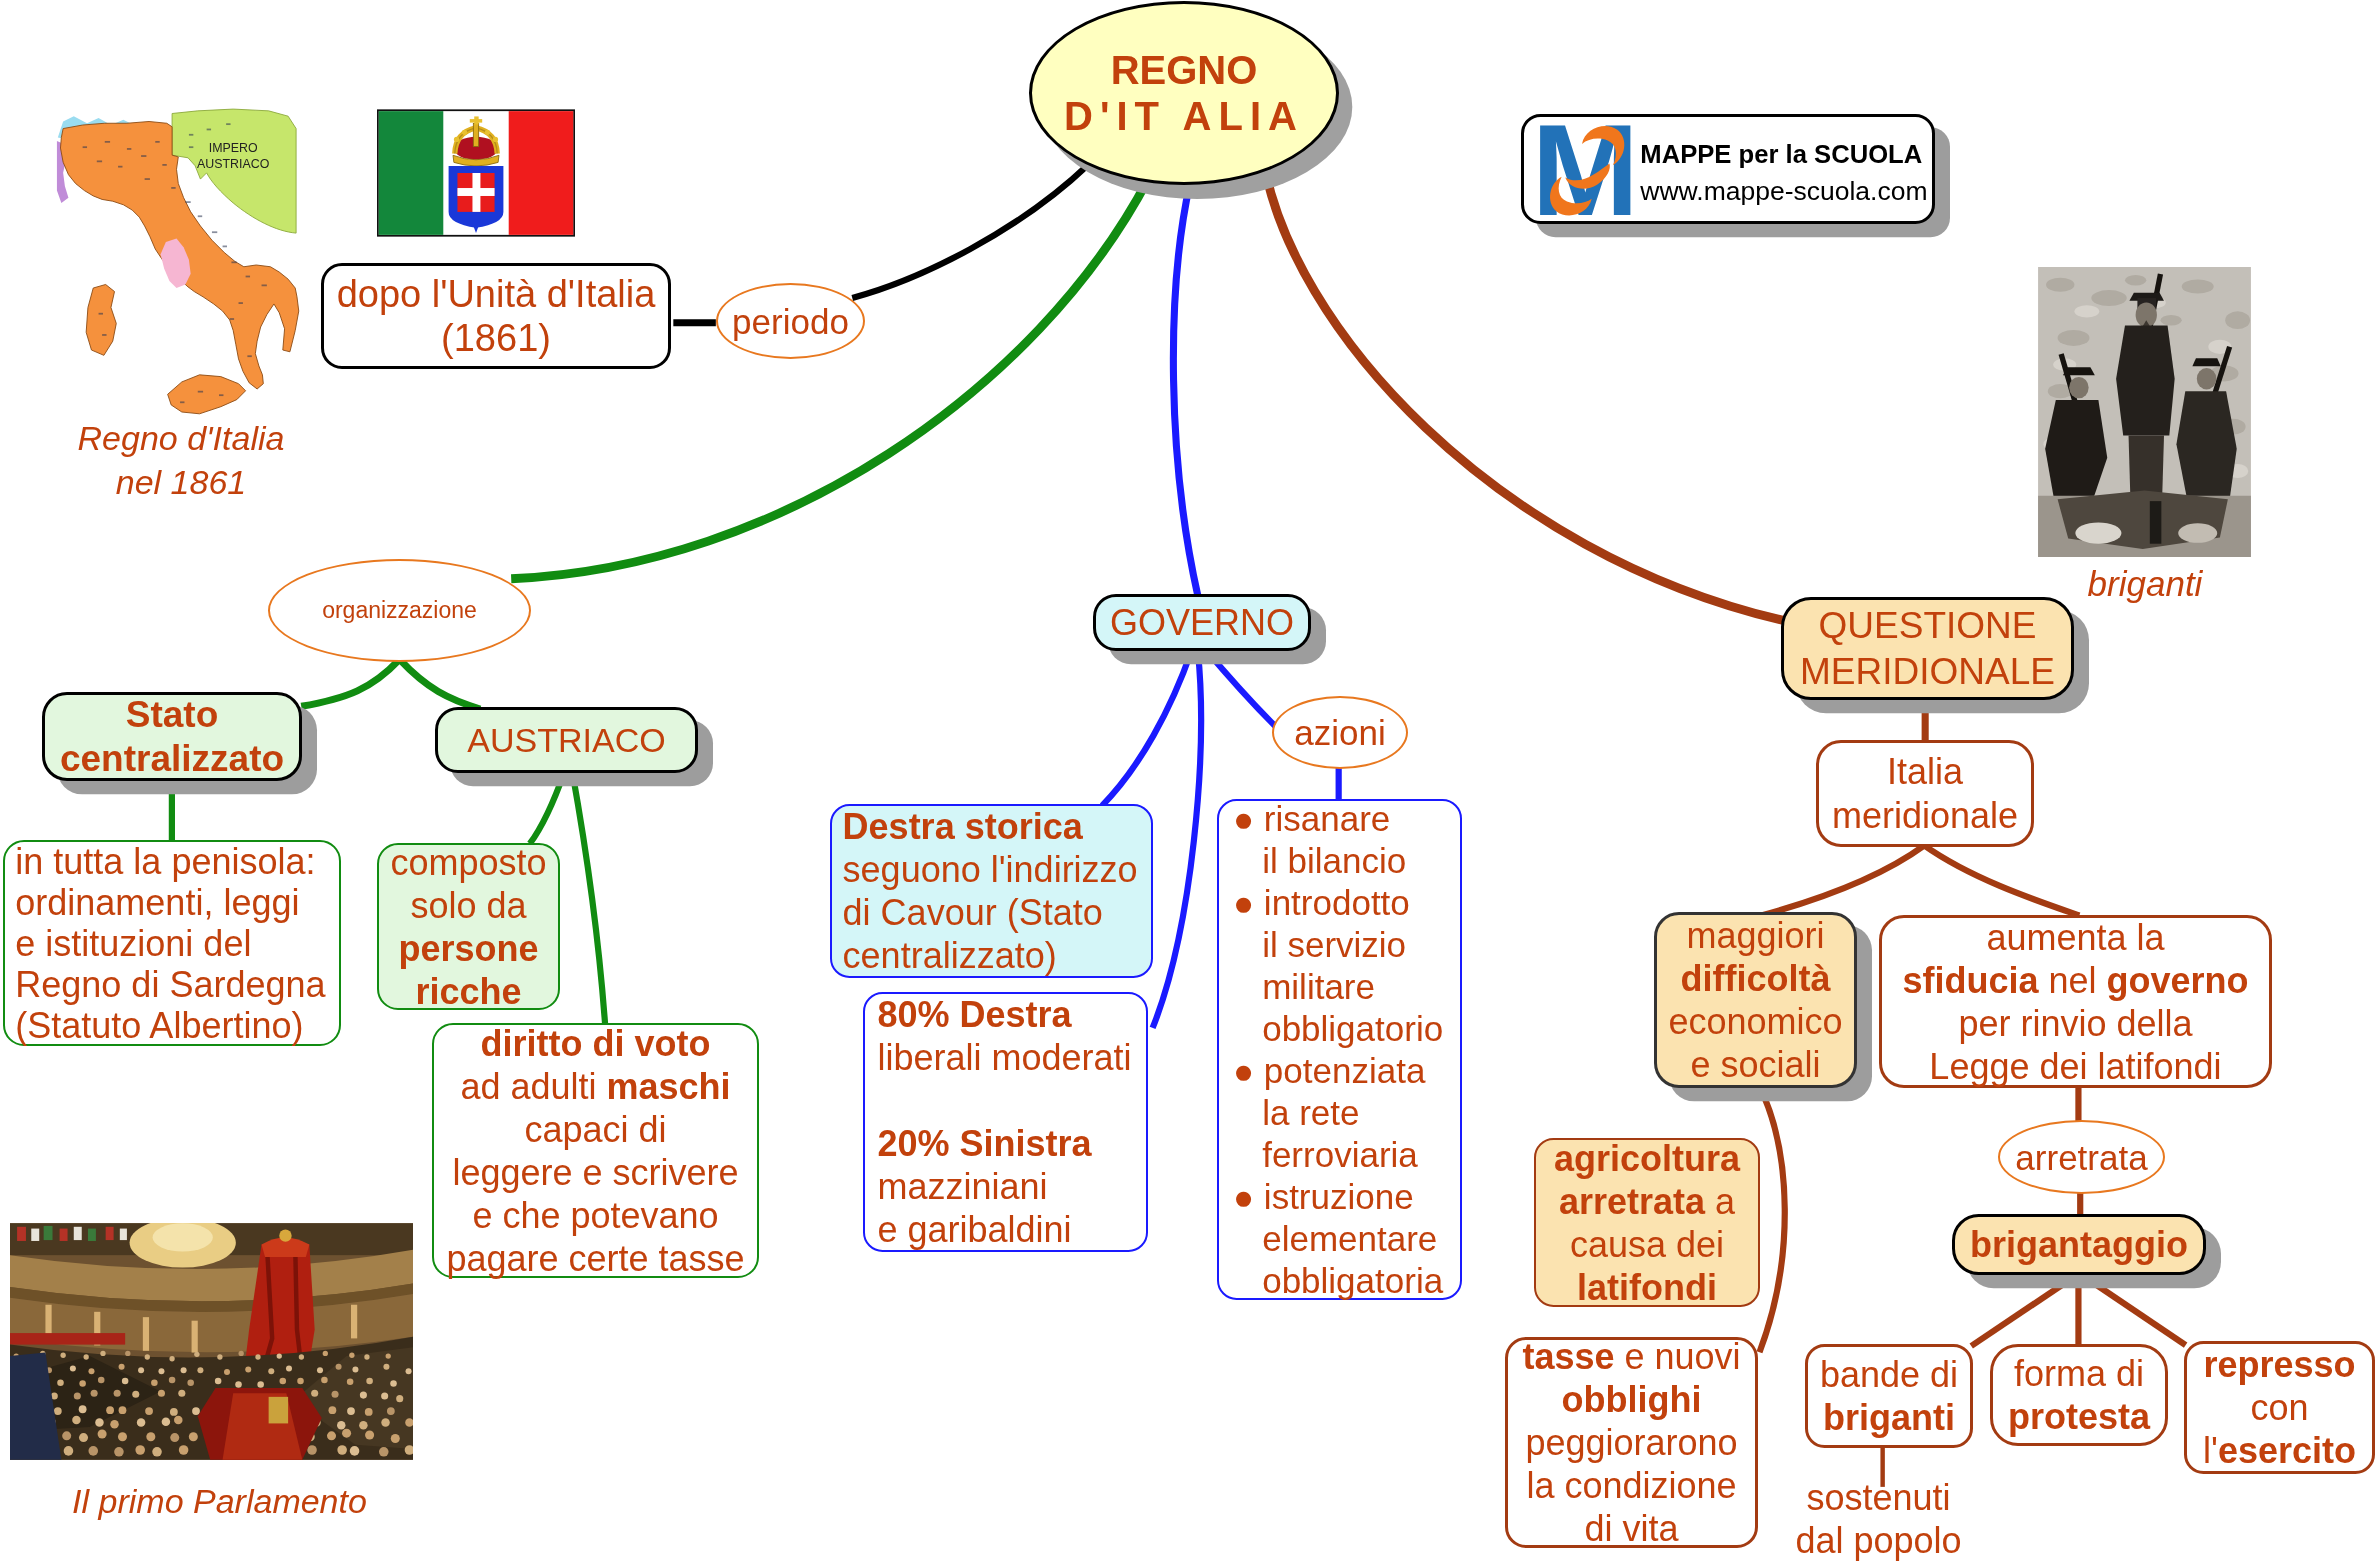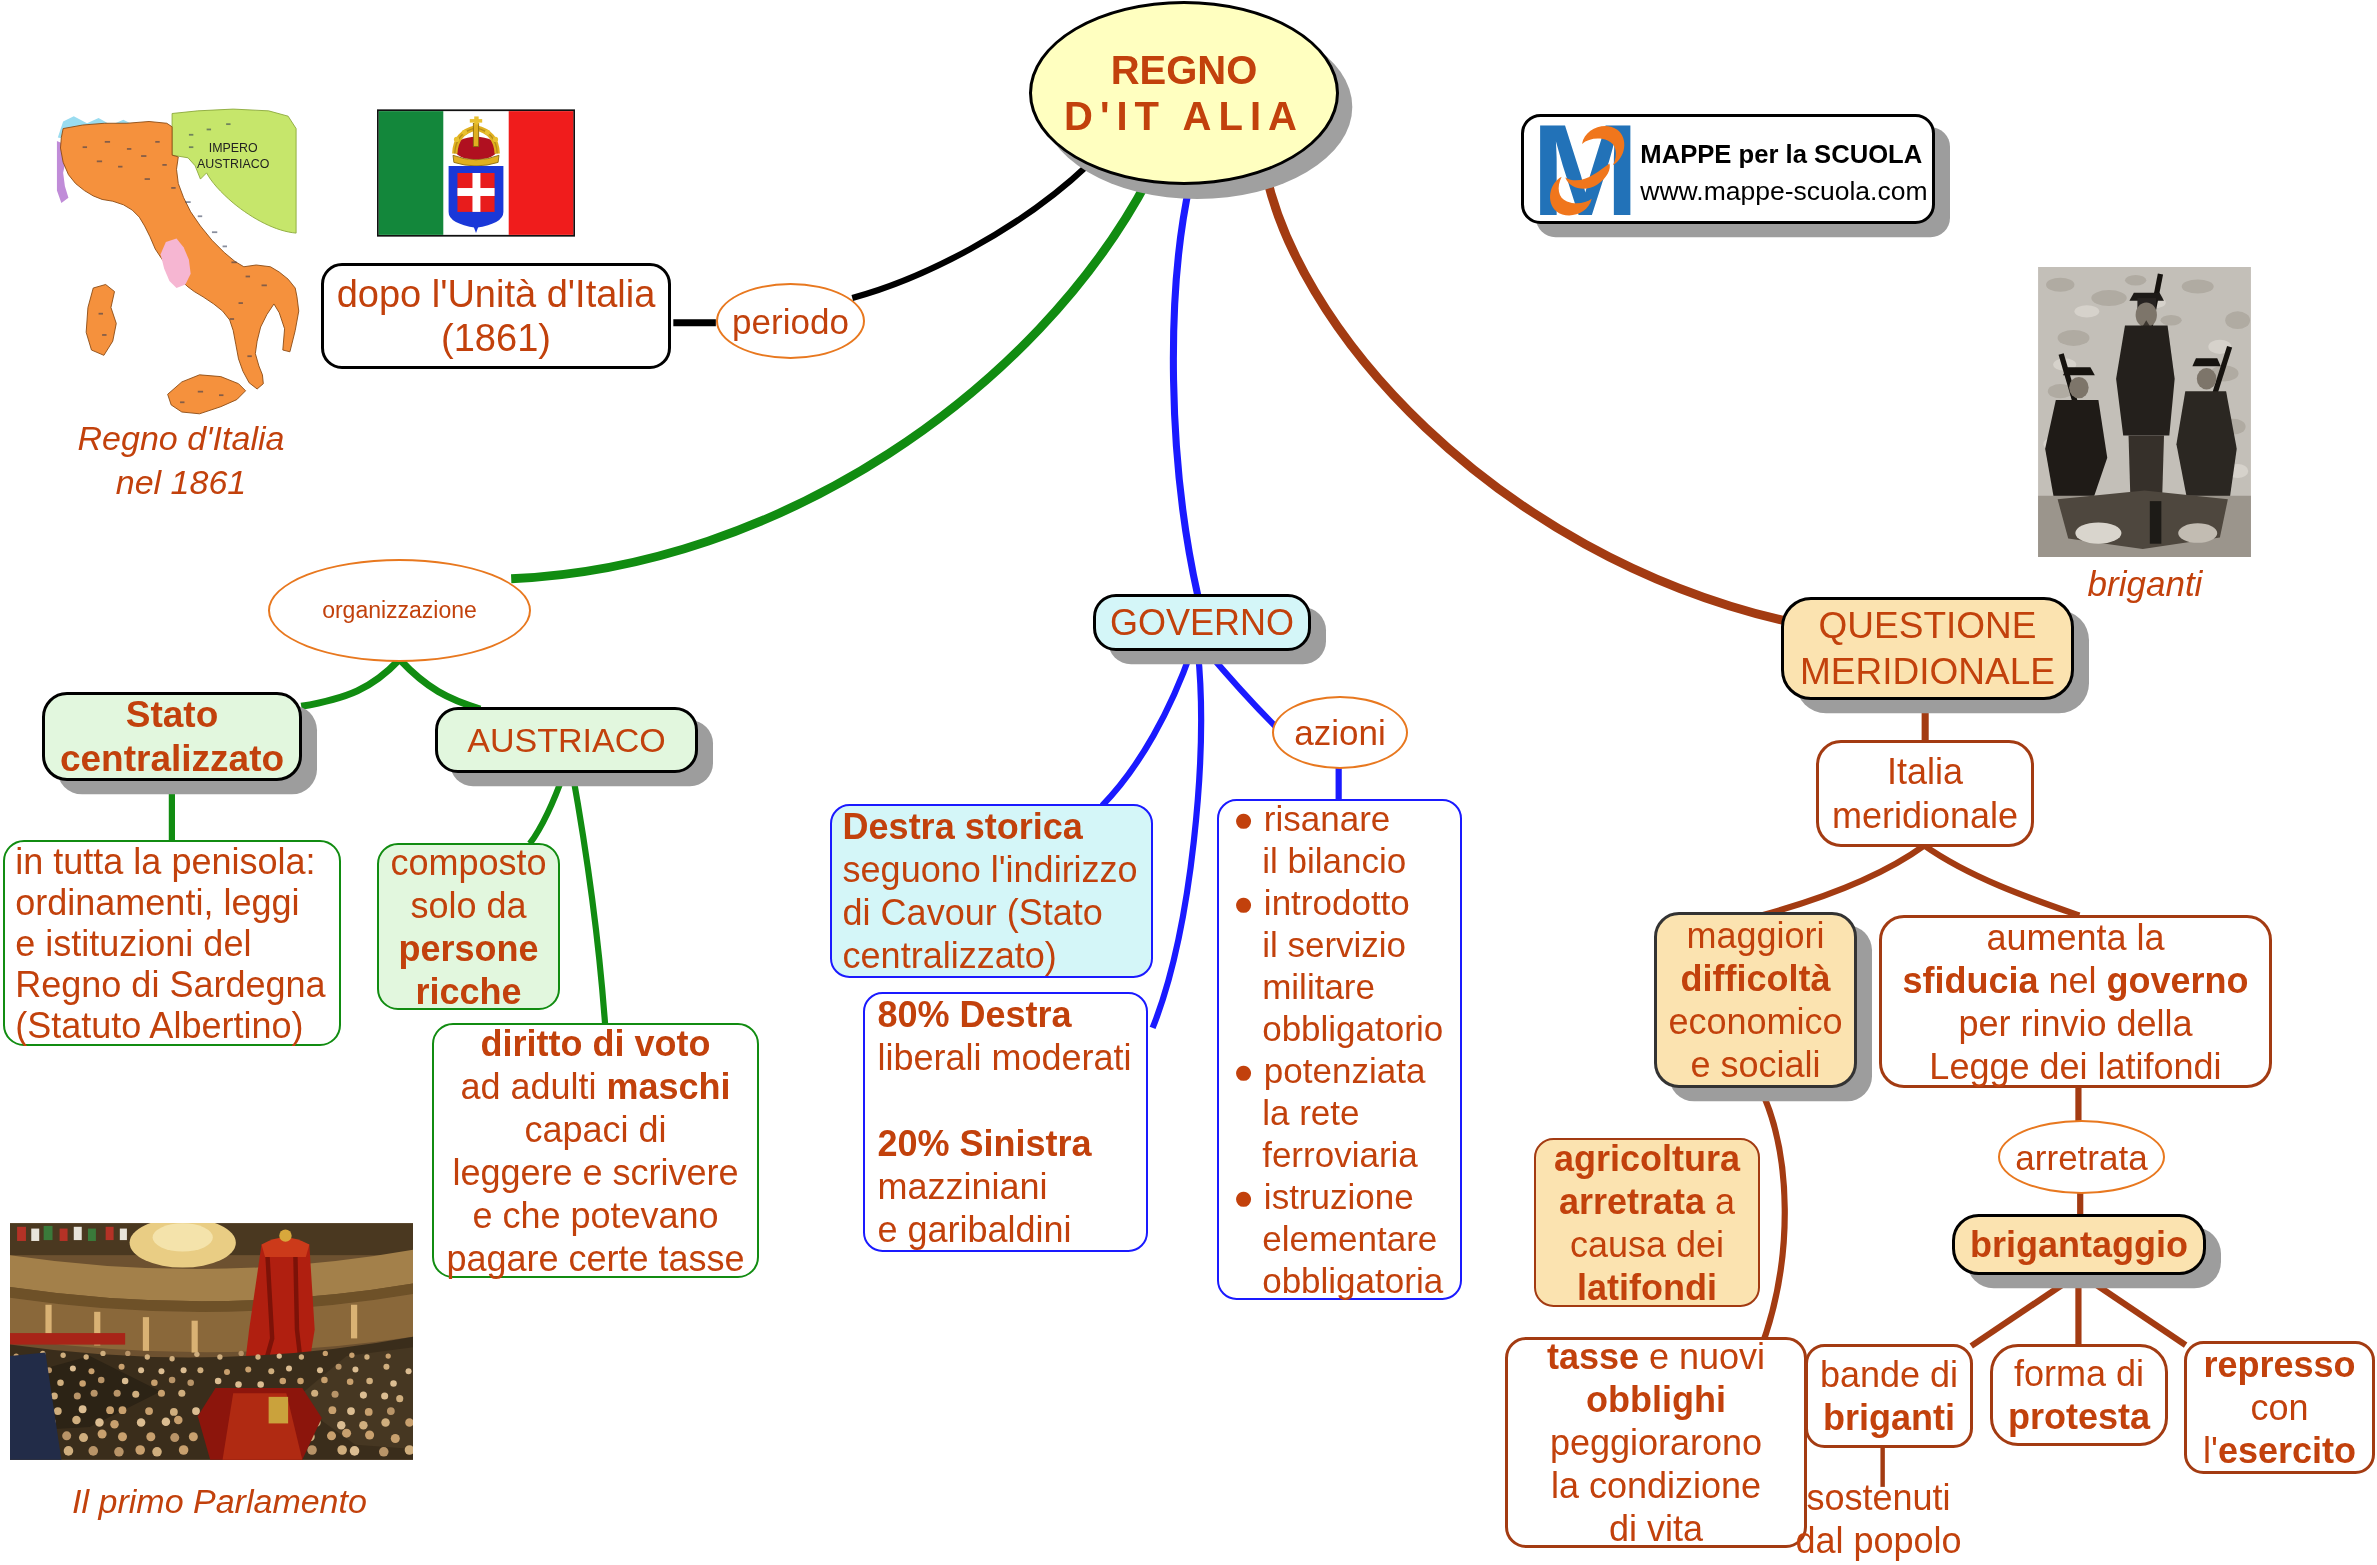--- a/index.html
+++ b/index.html
@@ -129,21 +129,21 @@
       <span>aumenta la<br><b>sfiducia</b> nel <b>governo</b><br>per rinvio della<br>Legge dei latifondi</span>
     </div>
 
 <div class="node ell" style="left:1998px;top:1120px;width:167px;height:74px;font-size:35px;">arretrata</div>
 
 <div class="node" style="left:1534px;top:1138px;width:226px;height:169px;background:#fbe3b0;
 border:2.7px solid #a33b12;border-radius:19.5px;">
       <span><b>agricoltura<br>arretrata</b> a<br>causa dei<br><b>latifondi</b></span>
     </div>
 
-<div class="node" style="left:1505px;top:1337px;width:302px;height:211px;background:#fff;
+<div class="node" style="left:1505px;top:1337px;width:253px;height:211px;background:#fff;
 border:3.5px solid #a33b12;border-radius:21px;">
       <span><b>tasse</b> e nuovi<br><b>obblighi</b><br>peggiorarono<br>la condizione<br>di vita</span>
     </div>
 
 <div class="node b shadow" style="left:1952px;top:1214px;width:254px;height:61px;background:#fbe3b0;
 border:3.5px solid #000;border-radius:26.6px;font-size:36px;">brigantaggio</div>
 
 <div class="node" style="left:1805px;top:1344px;width:168px;height:104px;background:#fff;
 border:3.5px solid #a33b12;border-radius:19.5px;">
       <span>bande di<br><b>briganti</b></span>

